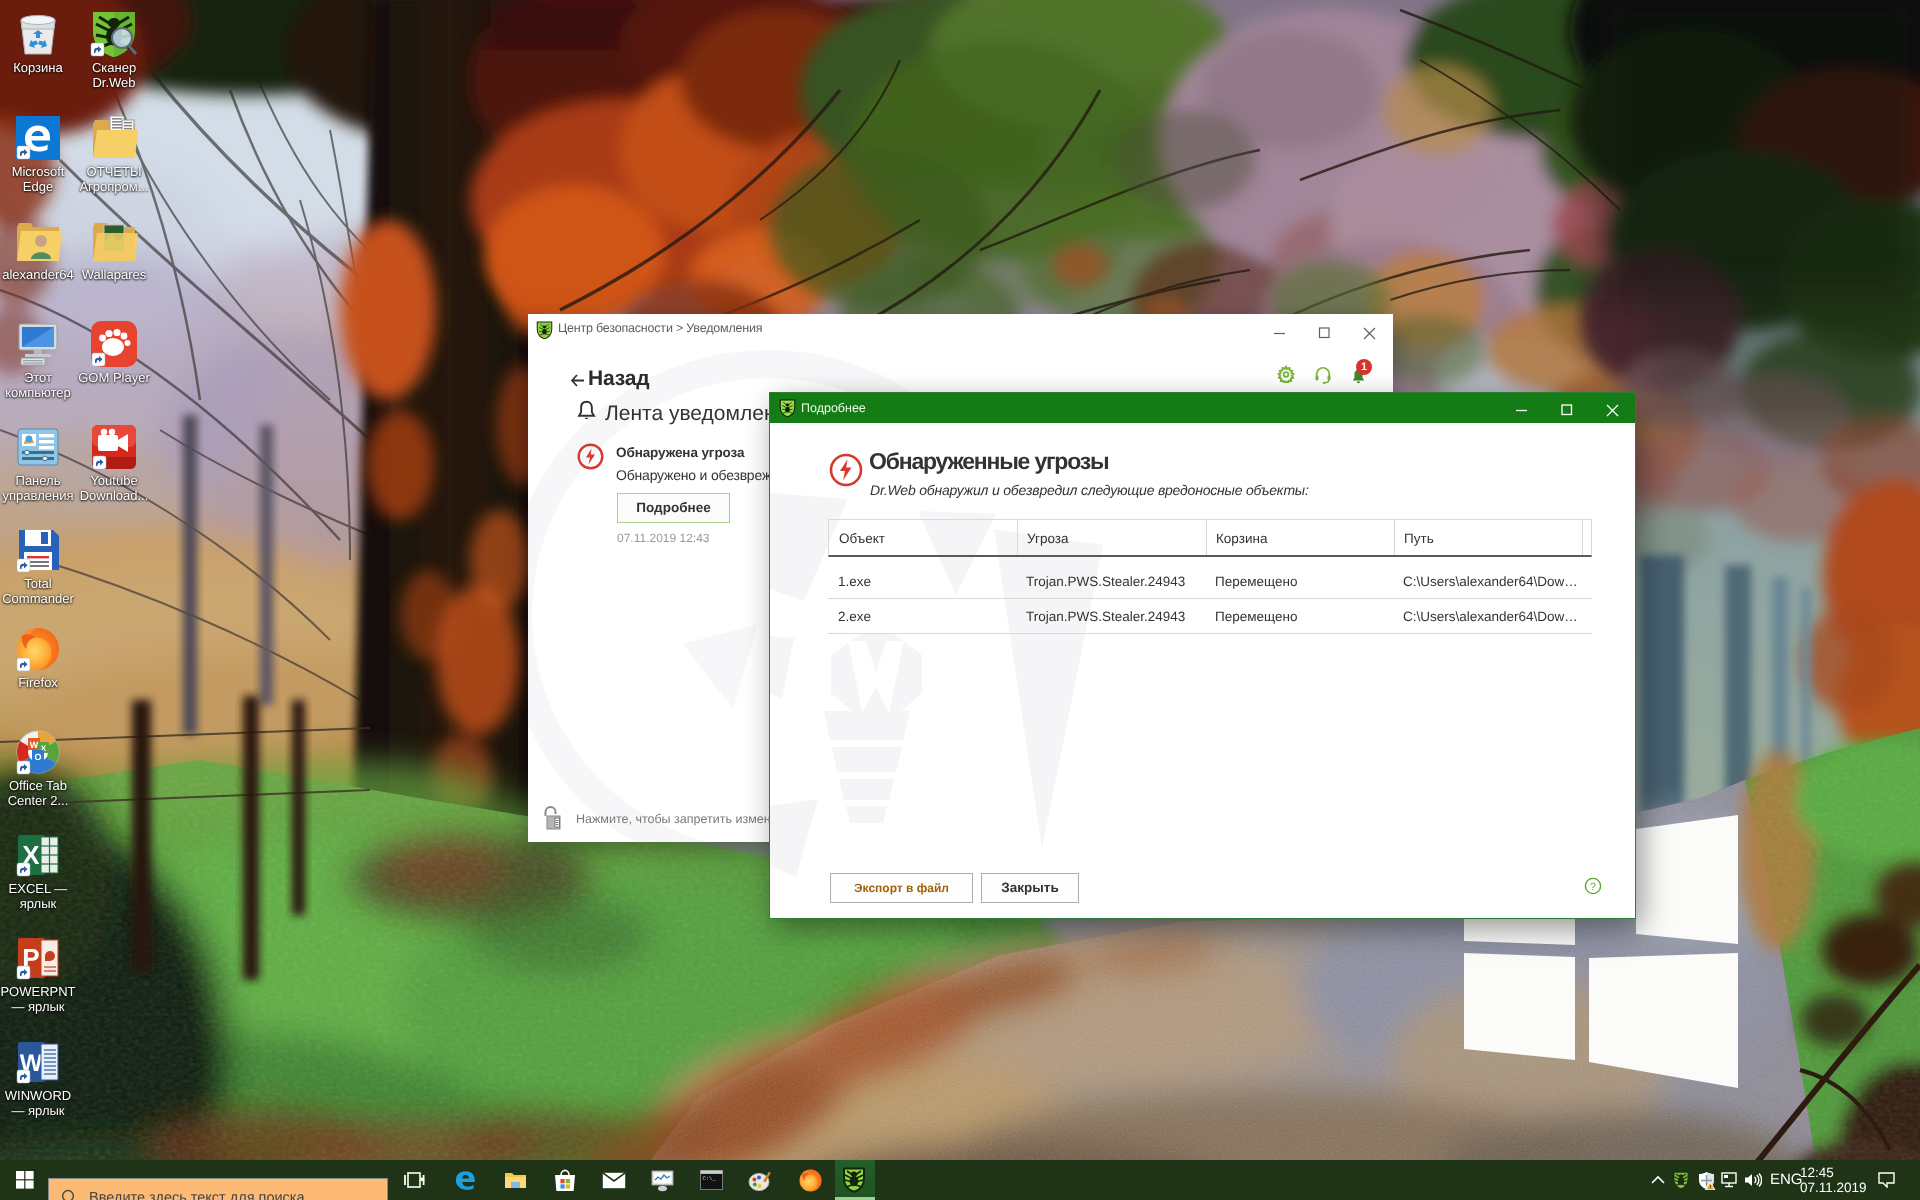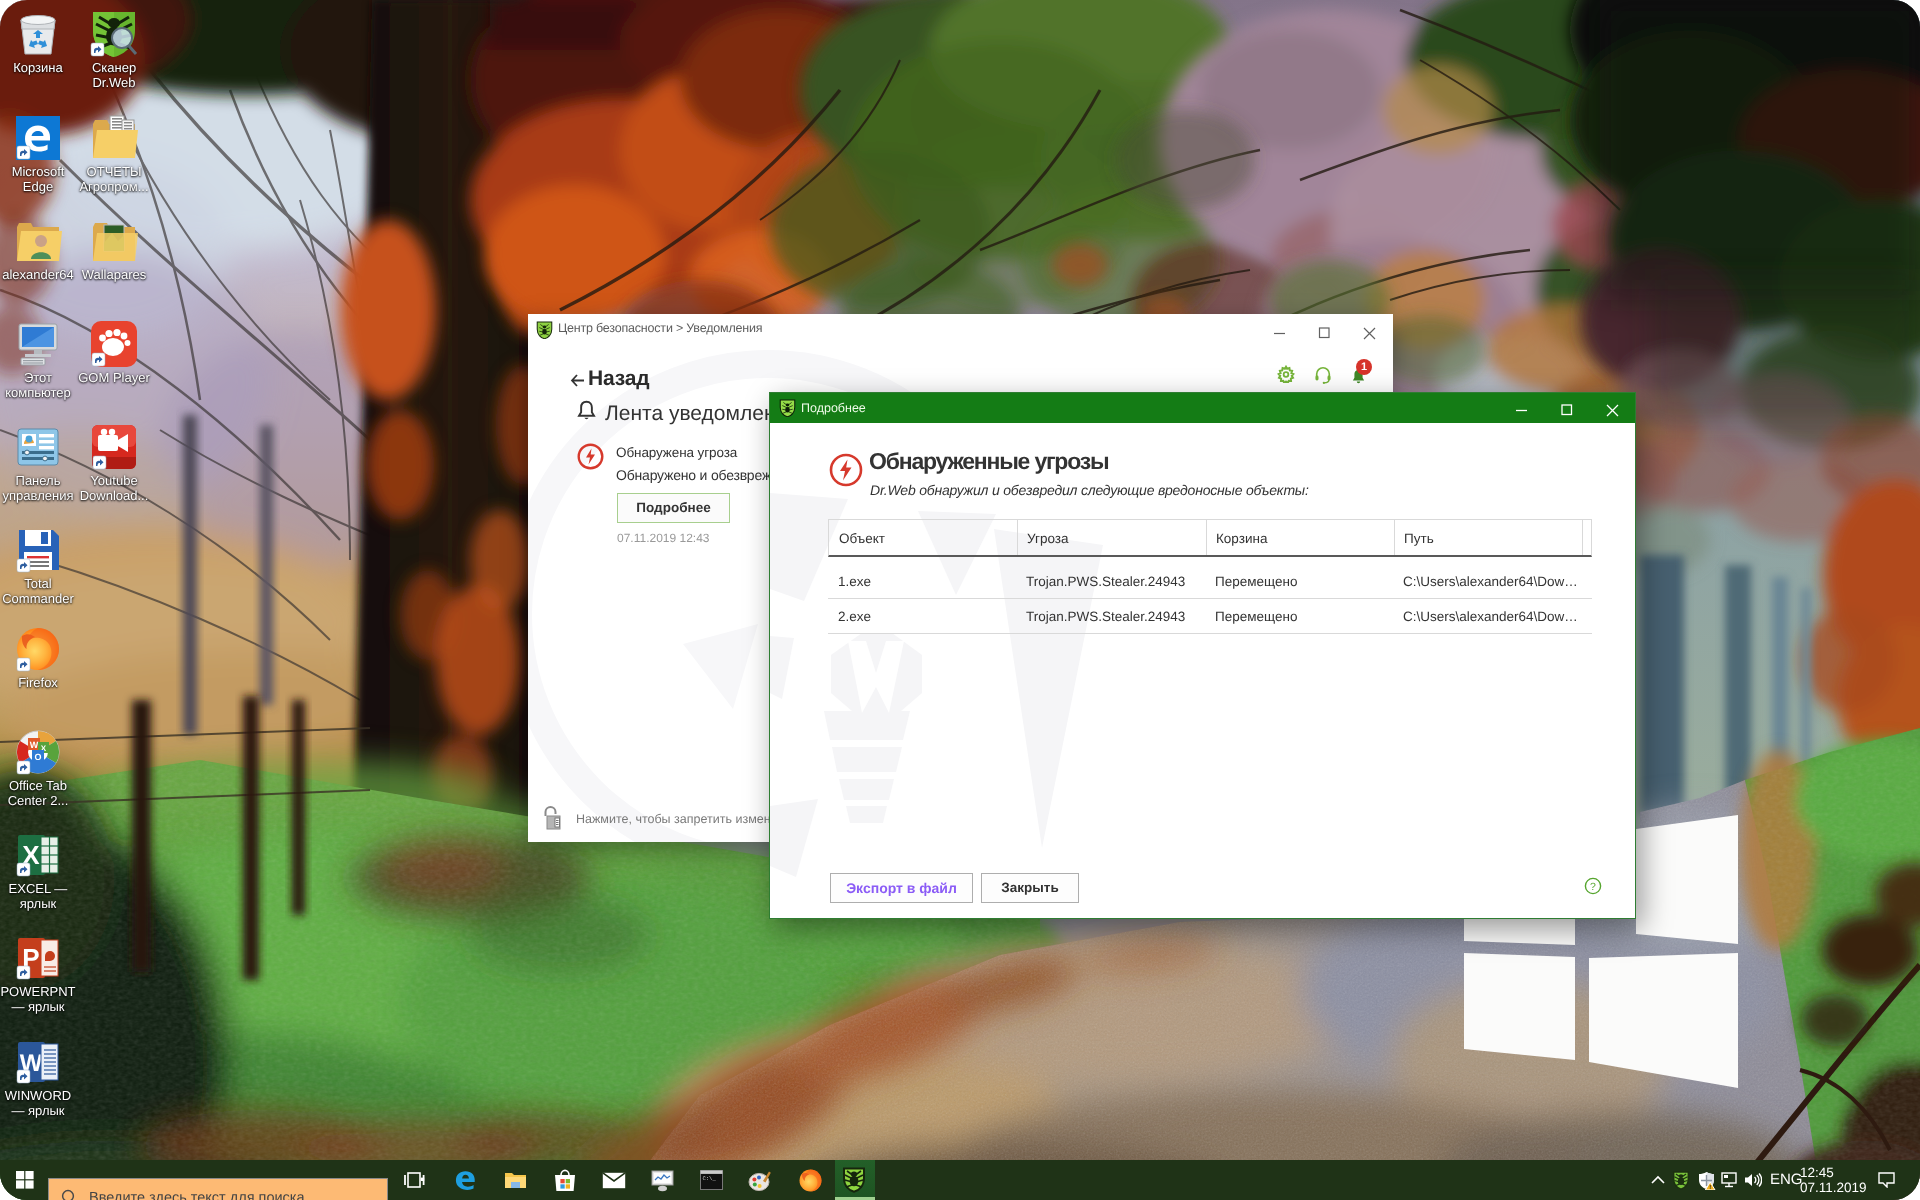--- a/index.html
+++ b/index.html
@@ -1,16 +1,16 @@
 <!DOCTYPE html>
 <html><head><meta charset="utf-8">
 <style>
   html,body{margin:0;padding:0;width:1920px;height:1200px;overflow:hidden;
     font-family:"Liberation Sans",sans-serif;-webkit-font-smoothing:antialiased;text-rendering:geometricPrecision;}
-  #stage{position:relative;width:1920px;height:1200px;overflow:hidden;background:#9aa89a;border-radius:27px;}
+  #stage{position:relative;width:1920px;height:1200px;overflow:hidden;background:#9aa89a;}
   .abs{position:absolute;}
   
   #backwin{position:absolute;left:528px;top:314px;width:865px;height:528px;background:#fff;
     box-shadow:0 8px 24px rgba(0,0,0,.35);z-index:20;}
   #frontwin{position:absolute;left:769px;top:392px;width:867px;height:527px;background:#fff;
     border:1px solid #2e7d32;box-sizing:border-box;box-shadow:6px 10px 28px rgba(0,0,0,.4);z-index:30;}
   
   #taskbar{position:absolute;left:0;top:1160px;width:1920px;height:40px;background:#1f3317;z-index:50;}
   
   .dicon{position:absolute;width:96px;text-align:center;z-index:10;}
@@ -684,21 +684,21 @@
     <div class="abs" style="left:60px;top:53px;font-size:21px;font-weight:600;letter-spacing:-0.2px;color:#2b2b2b;">Назад</div>
     <svg class="abs" style="left:47px;top:85px" width="23" height="23" viewBox="0 0 24 24">
       <path d="M12,2.8 C8,2.8 6.4,5.8 6.4,8.8 L6.4,13.8 L4.2,17.4 L19.8,17.4 L17.6,13.8 L17.6,8.8 C17.6,5.8 16,2.8 12,2.8 Z" fill="none" stroke="#333" stroke-width="2"></path>
       <path d="M9.8,19.6 a2.4,2.4 0 0 0 4.4,0 Z" fill="#333"></path>
     </svg>
     <div class="abs" style="left:77px;top:88px;font-size:21px;color:#333;white-space:nowrap;">Лента уведомлений</div>
     <svg class="abs" style="left:49px;top:129px" width="27" height="27" viewBox="0 0 27 27">
       <circle cx="13.5" cy="13.5" r="11.8" fill="none" stroke="#d6392c" stroke-width="2.4"></circle>
       <path d="M14.5,5.5 L9,14.5 L13,14.5 L11.5,21.5 L18,11.5 L13.7,11.5 Z" fill="#d6392c"></path>
     </svg>
-    <div class="abs" style="left:88px;top:131px;font-size:13.5px;font-weight:normal;letter-spacing:-0.1px;color:#333;">Обнаружена угроза</div>
+    <div class="abs" style="left:88px;top:131px;font-size:13.5px;font-weight:bold;letter-spacing:-0.1px;color:#333;">Обнаружена угроза</div>
     <div class="abs" style="left:88px;top:153px;font-size:14px;letter-spacing:-0.2px;color:#333;white-space:nowrap;">Обнаружено и обезврежено угроз: 2</div>
     <div class="abs" style="left:89px;top:179px;width:111px;height:28px;border:1px solid #a8cf8e;background:#fbfbfb;
       font-size:13.5px;font-weight:bold;color:#333;text-align:center;line-height:28px;">Подробнее</div>
     <div class="abs" style="left:89px;top:217px;font-size:12px;color:#999;">07.11.2019 12:43</div>
 
     <svg class="abs" style="left:14px;top:490px" width="24" height="28" viewBox="0 0 24 28">
       <rect x="5" y="12" width="13" height="13" fill="#b5b5b5" stroke="#8a8a8a"></rect>
       <path d="M3.5,12 L3.5,8 a5,5 0 0 1 10,0 L13.5,10" fill="none" stroke="#8a8a8a" stroke-width="2"></path>
       <rect x="13" y="14" width="4.5" height="9" fill="#fff" stroke="#777" stroke-width="1"></rect>
       <g stroke="#777" stroke-width="1">
@@ -772,21 +772,21 @@
       </div>
       <div style="position:relative;height:34px;border-bottom:1px solid #d9d9d9;font-size:13.5px;color:#333;">
         <span style="position:absolute;left:10px;top:10px;">2.exe</span>
         <span style="position:absolute;left:198px;top:10px;">Trojan.PWS.Stealer.24943</span>
         <span style="position:absolute;left:387px;top:10px;">Перемещено</span>
         <span style="position:absolute;left:575px;top:10px;">C:\Users\alexander64\Dow…</span>
       </div>
     </div>
 
     <div class="abs" style="left:60px;top:480px;width:141px;height:28px;border:1px solid #aeaeae;background:#fdfdfd;
-      font-size:14px;font-weight:bold;color:#8b5cf6;text-align:center;line-height:28px;">Экспорт в файл</div>
+      font-size:12px;font-weight:bold;color:#a16207;text-align:center;line-height:28px;">Экспорт в файл</div>
     <div class="abs" style="left:211px;top:480px;width:96px;height:28px;border:1px solid #aeaeae;background:#fdfdfd;
       font-size:13.5px;font-weight:bold;color:#333;text-align:center;line-height:28px;">Закрыть</div>
     <svg class="abs" style="left:814px;top:484px" width="18" height="18" viewBox="0 0 18 18">
       <circle cx="9" cy="9" r="7.6" fill="none" stroke="#56a52f" stroke-width="1.4"></circle>
       <text x="9" y="13" text-anchor="middle" font-size="10.5" fill="#56a52f" font-family="Liberation Sans">?</text>
     </svg>
   </div>
 
   <div id="taskbar">
 

